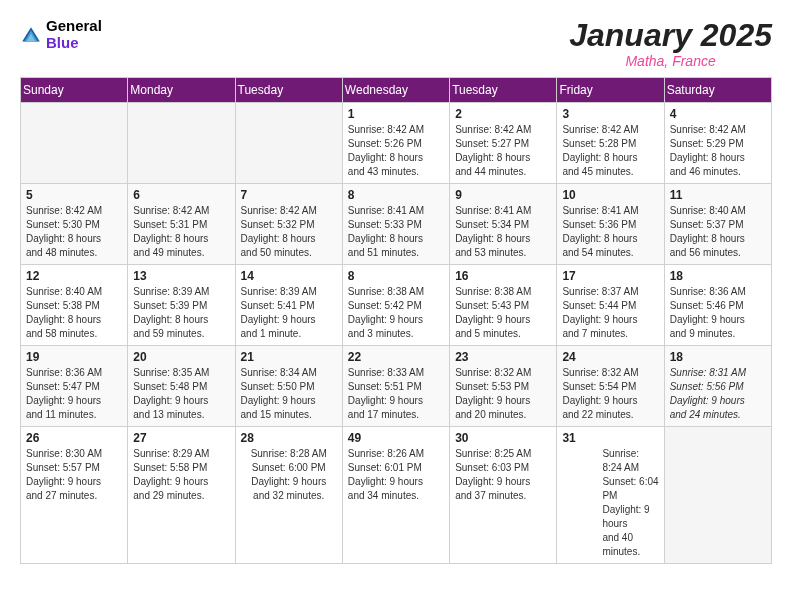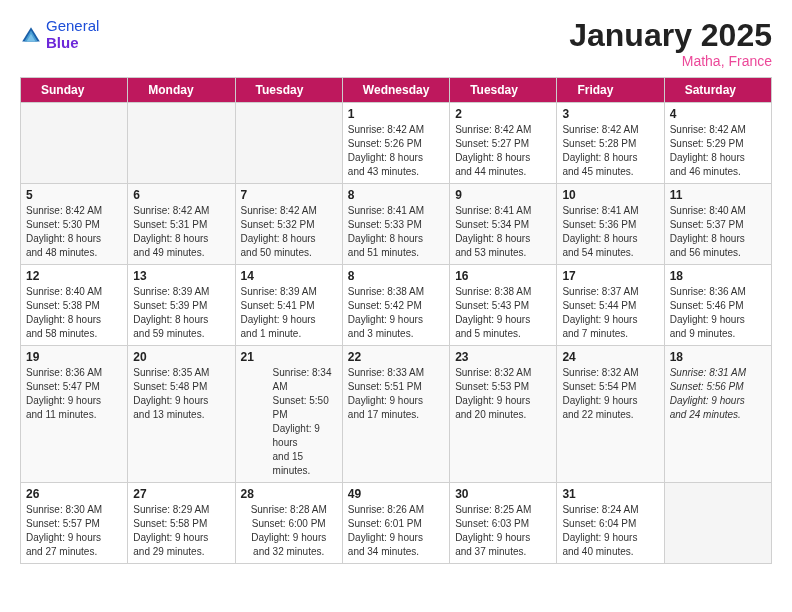--- a/index.html
+++ b/index.html
@@ -26,59 +26,60 @@
       display: flex;
       align-items: center;
     }
     .logo-text {
       display: flex;
       flex-direction: column;
       line-height: 1.1;
     }
     .logo-general {
       font-size: 15px;
-      font-weight: normal;
-      color: #1d4ed8;
+      font-weight: bold;
+      color: #000000;
     }
     .logo-blue {
       font-size: 15px;
       font-weight: bold;
       color: #6d28d9;
     }
     .logo-icon {
       width: 22px;
       height: 22px;
       margin-right: 4px;
       margin-top: 2px;
     }
     .title-block {
-      text-align: right;
+      text-align: center;
+      font-style: italic;
     }
     .month-year {
       font-size: 32px;
       font-weight: bold;
       color: #222;
       line-height: 1.1;
     }
     .location {
       font-size: 14px;
       color: #ec4899;
     }
     .calendar {
       width: 100%;
       border-collapse: collapse;
       table-layout: fixed;
     }
     .calendar th {
-      background: #be185d;
+      background: #701a75;
       color: #fff;
       font-size: 12px;
-      font-weight: bold;
+      font-weight: normal;
       text-align: left;
-      padding: 5px 20px;
+      padding: 5px 2px;
       border: 1px solid #ccc;
     }
     .calendar td {
       border: 1px solid #d0d0d0;
       vertical-align: top;
       padding: 4px 5px;
       font-size: 10px;
       color: #333;
       background: #fff;
       height: 78px;
@@ -282,21 +283,21 @@
           </td>
           <td>
             <div class="day-number">20</div>
             <div class="cell-text" style="white-space: pre-line;">Sunrise: 8:35 AM
 Sunset: 5:48 PM
 Daylight: 9 hours
 and 13 minutes.</div>
           </td>
           <td>
             <div class="day-number">21</div>
-            <div class="cell-text" style="white-space: pre-line; margin-left: 32px;">Sunrise: 8:34 AM
+            <div class="cell-text" style="white-space: pre-line;">Sunrise: 8:34 AM
 Sunset: 5:50 PM
 Daylight: 9 hours
 and 15 minutes.</div>
           </td>
           <td>
             <div class="day-number">22</div>
             <div class="cell-text" style="white-space: pre-line;">Sunrise: 8:33 AM
 Sunset: 5:51 PM
 Daylight: 9 hours
 and 17 minutes.</div>
@@ -354,21 +355,21 @@
           </td>
           <td>
             <div class="day-number">30</div>
             <div class="cell-text" style="white-space: pre-line;">Sunrise: 8:25 AM
 Sunset: 6:03 PM
 Daylight: 9 hours
 and 37 minutes.</div>
           </td>
           <td>
             <div class="day-number">31</div>
-            <div class="cell-text" style="white-space: pre-line;">Sunrise: 8:24 AM
+            <div class="cell-text" style="white-space: pre-line; margin-left: 40px;">Sunrise: 8:24 AM
 Sunset: 6:04 PM
 Daylight: 9 hours
 and 40 minutes.</div>
           </td>
           <td class="empty"></td>
         </tr>
       </tbody>
   </table>
 </div>
 

